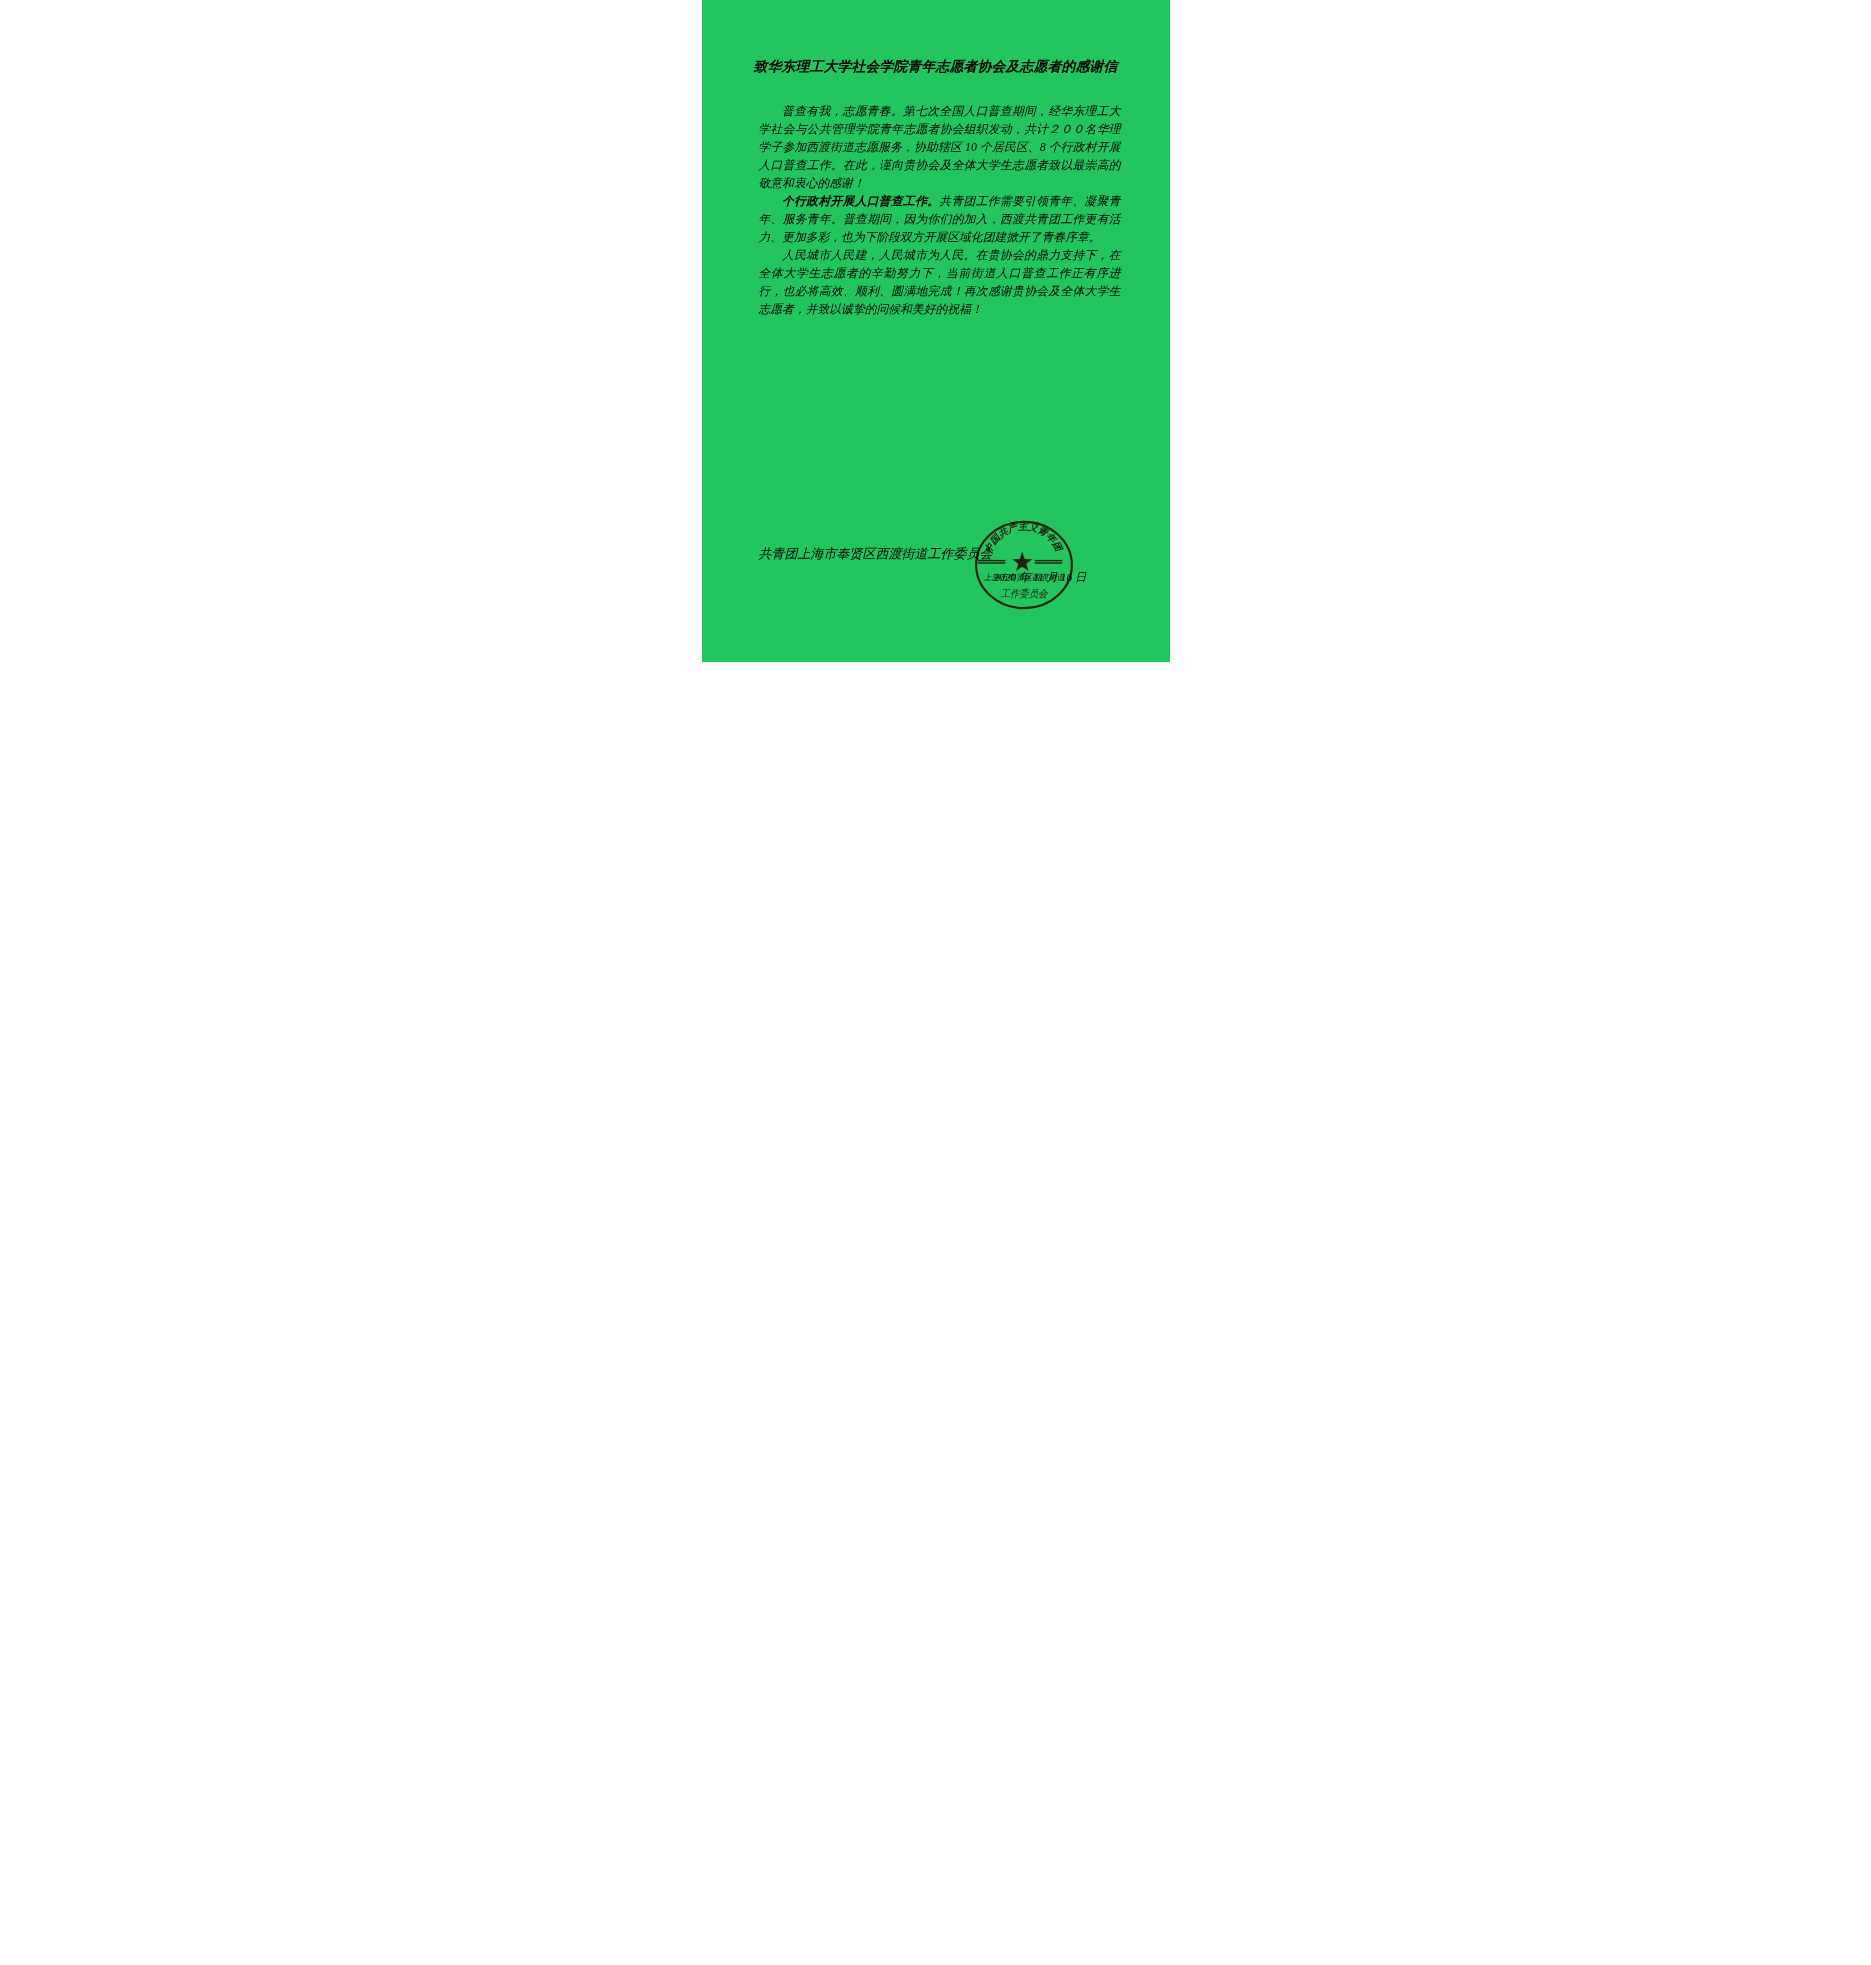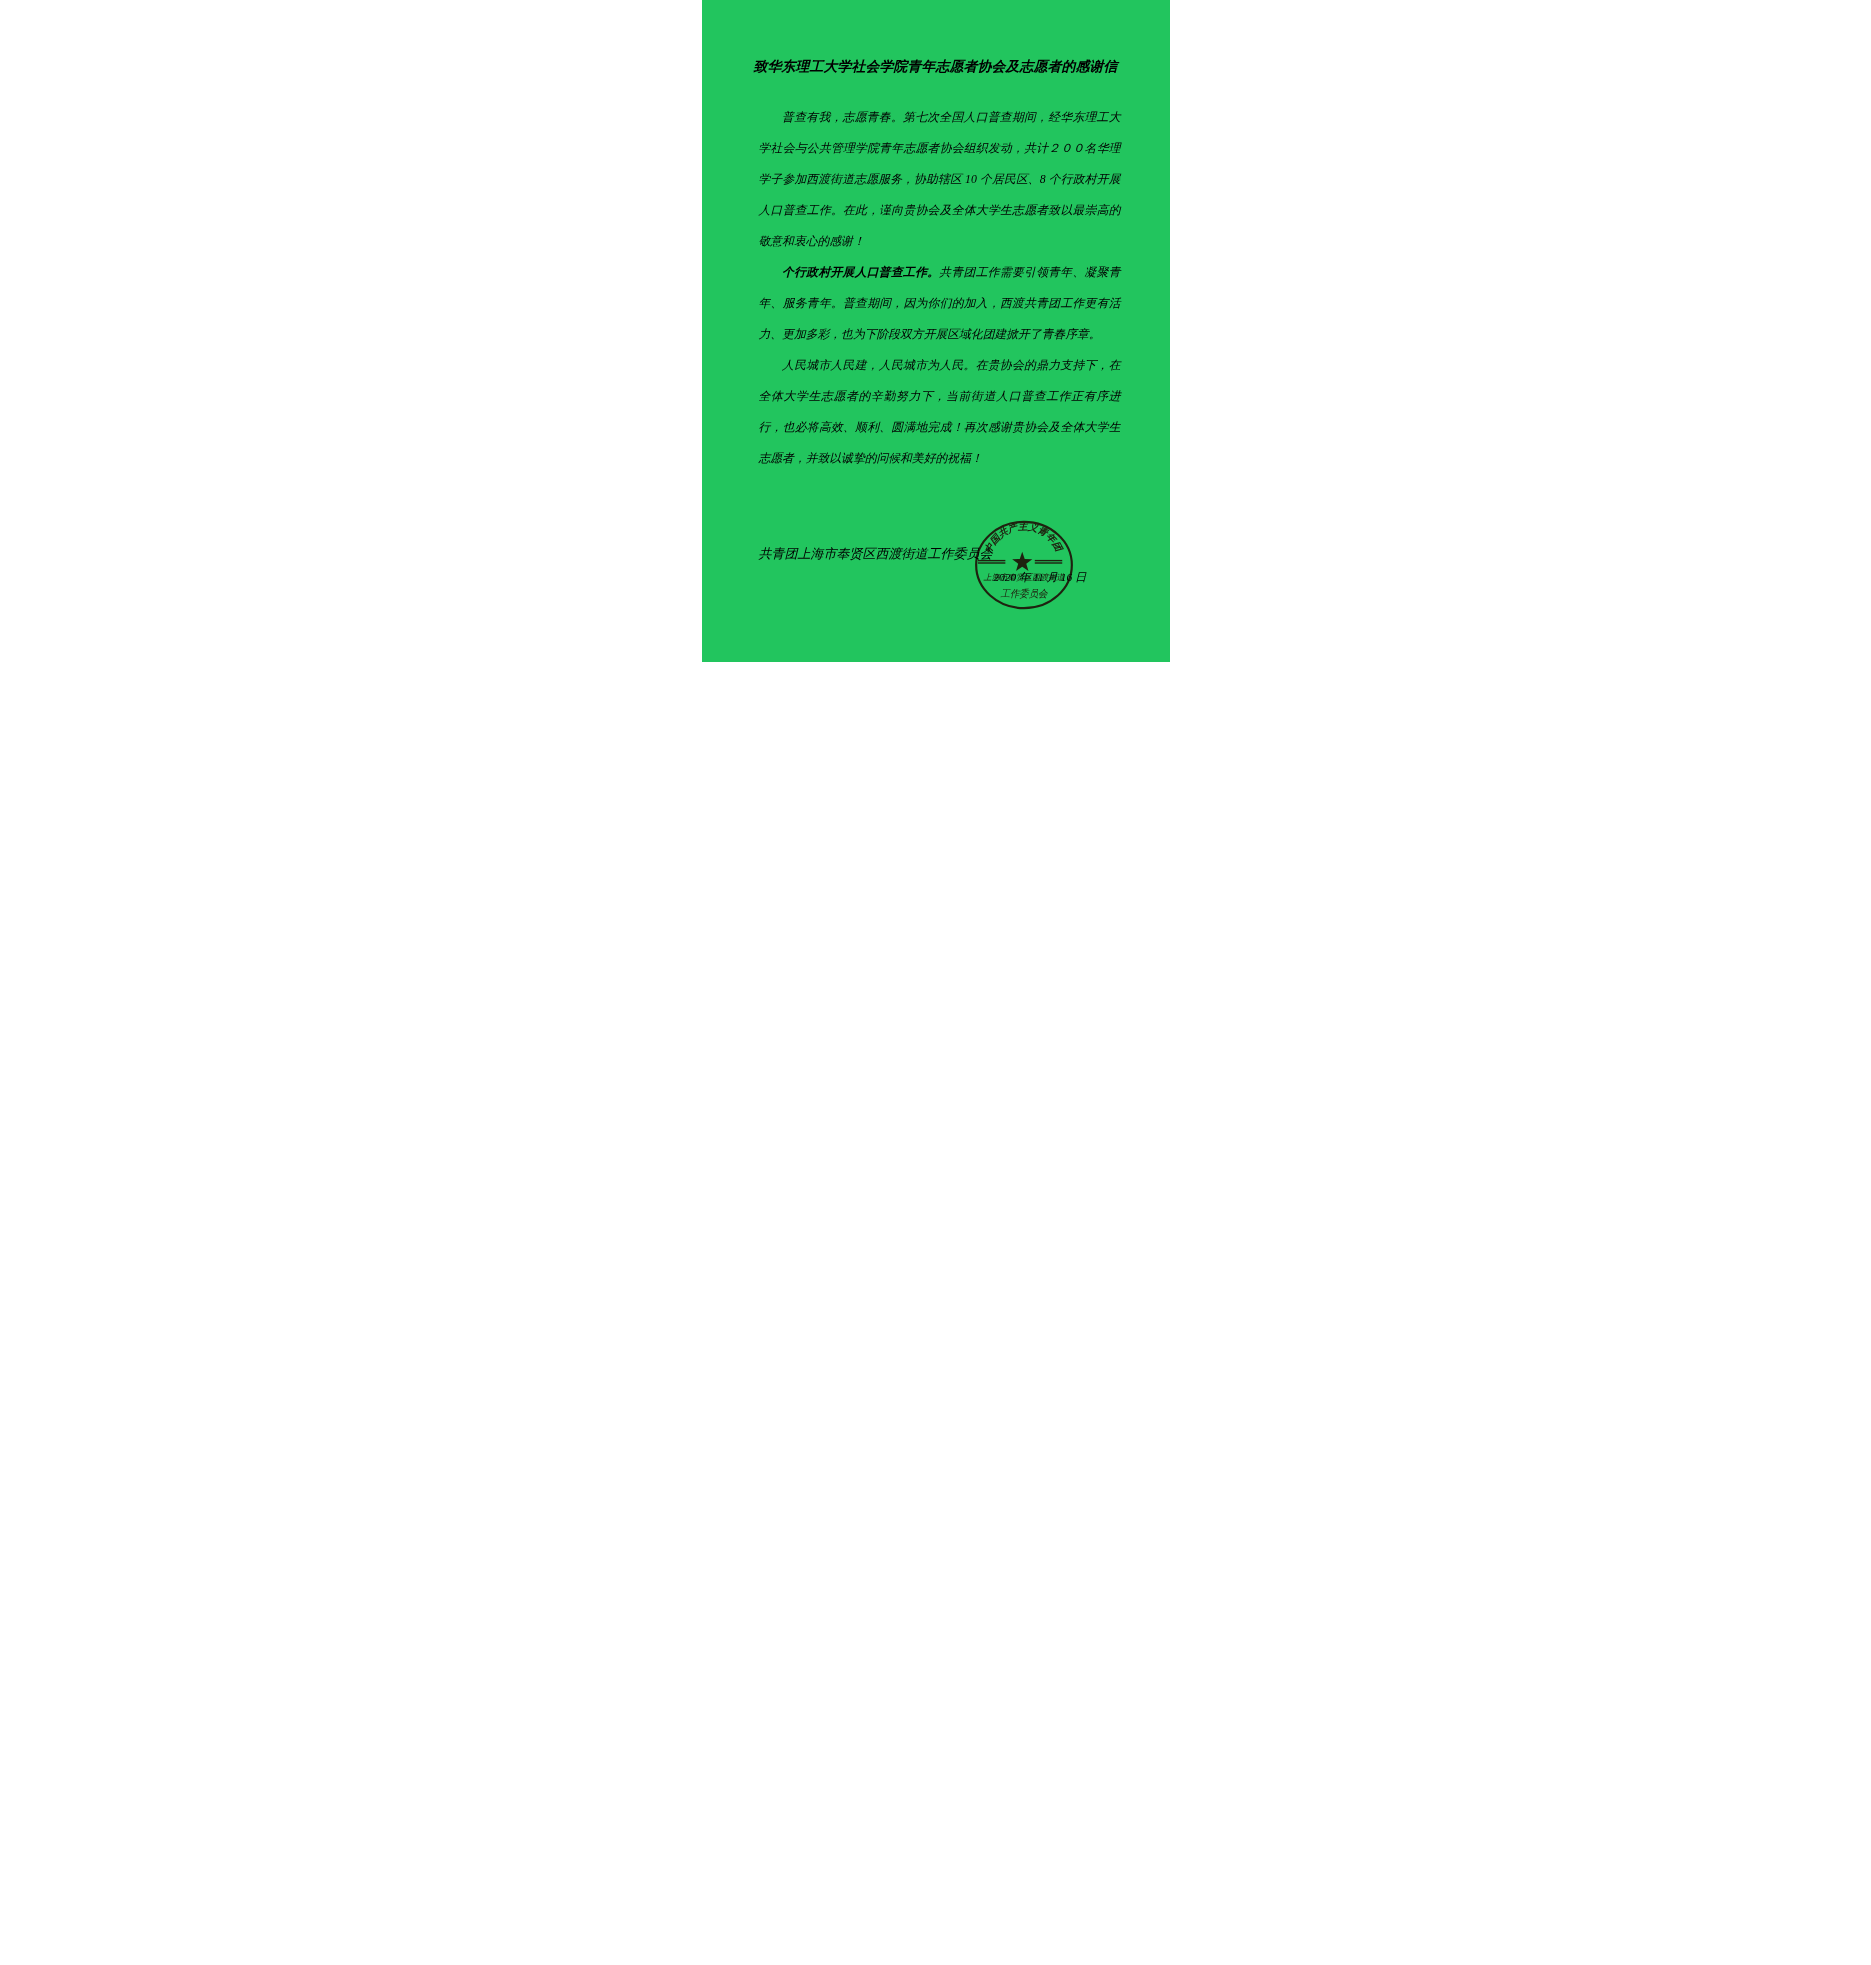--- a/index.html
+++ b/index.html
@@ -25,21 +25,21 @@
     font-weight: bold;
     letter-spacing: 0.2px;
     white-space: nowrap;
   }
   .letter-body {
     position: absolute;
     left: 57px;
     top: 102px;
     width: 362px;
     font-size: 11.8px;
-    line-height: 31px;
+    line-height: 18px;
     text-align: justify;
     text-justify: inter-ideograph;
   }
   .letter-body p { margin: 0; text-indent: 2em; }
   .letter-body .bold { font-weight: bold; }
   .signature-line {
     position: absolute;
     left: 57px;
     top: 543px;
     width: 362px;

